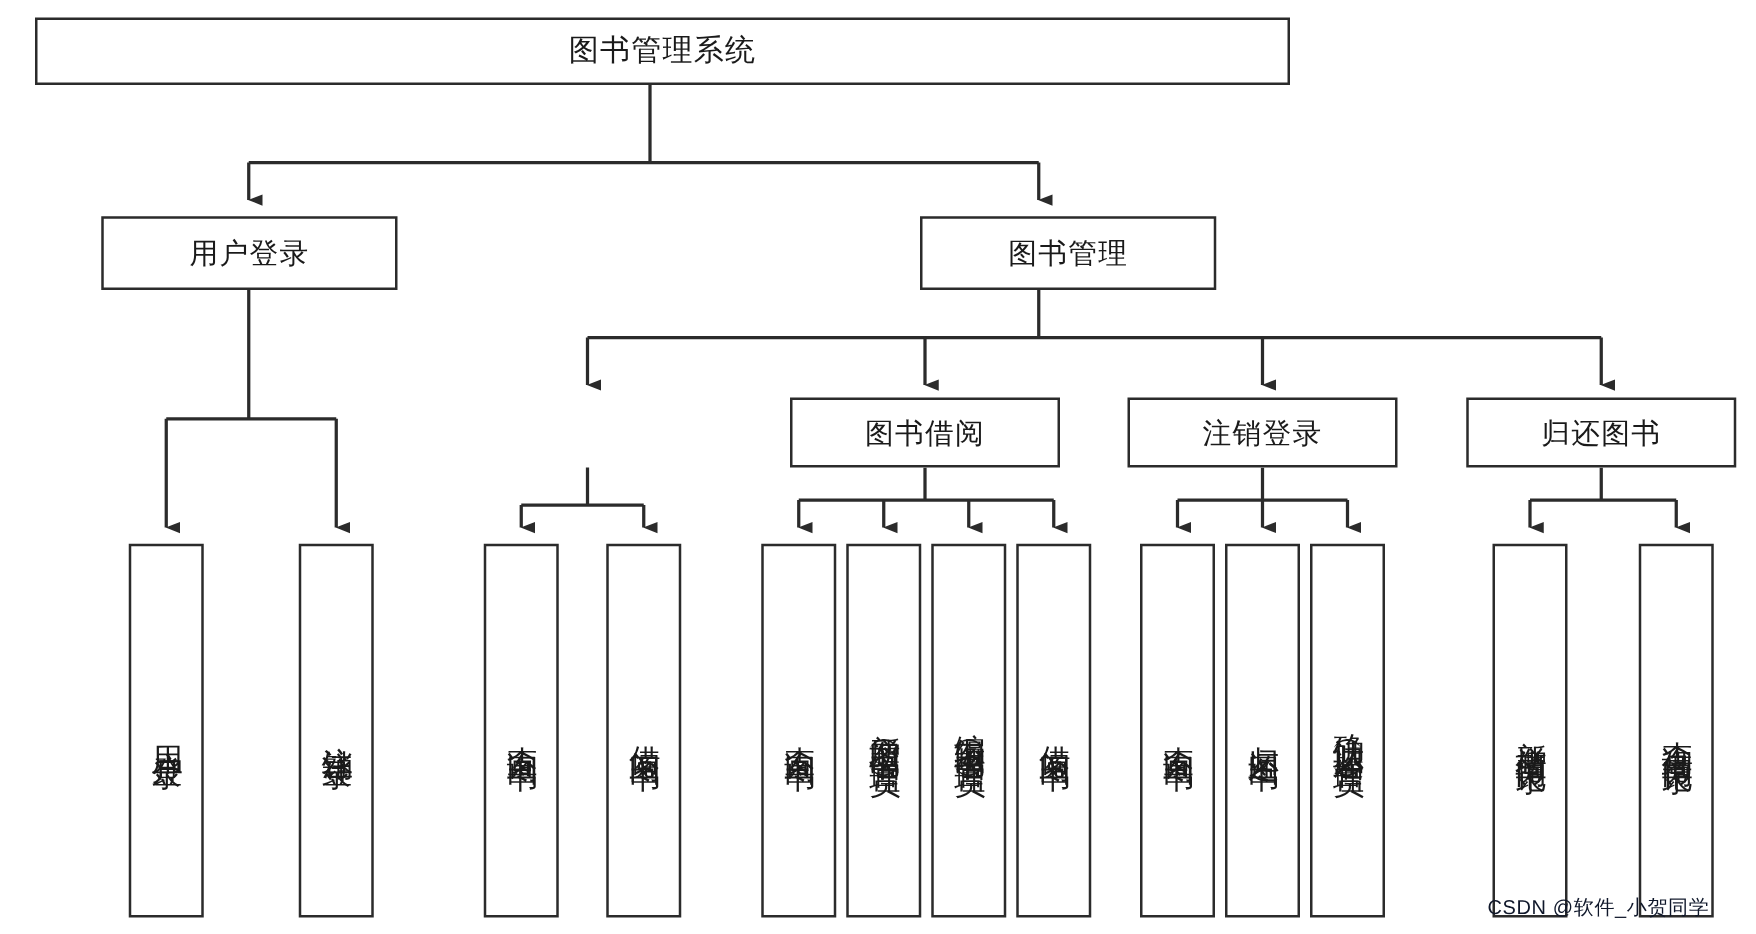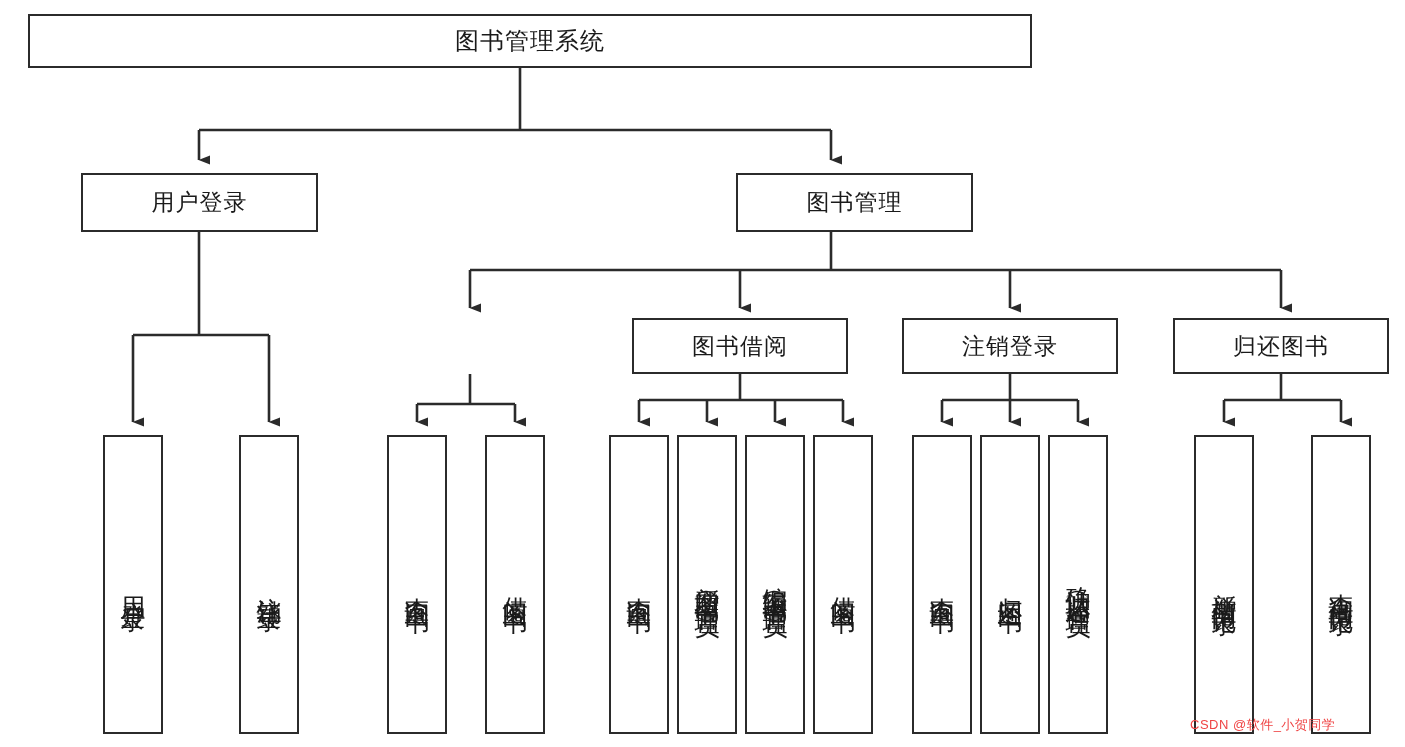--- a/index.html
+++ b/index.html
@@ -50,22 +50,22 @@
   }
   .node.vertical .node-label {
     writing-mode: vertical-rl;
     text-orientation: upright;
     font-size: 25px;
     letter-spacing: 4px;
   }
   .node.root .node-label { font-size: 24px; }
   .watermark {
     position: absolute;
-    color: #ef4444;
-    font-size: 13px;
+    color: #0f172a;
+    font-size: 16px;
     white-space: nowrap;
     letter-spacing: 0.5px;
     pointer-events: none;
   }
 </style>
 </head>
 <body>
 
 <div id="diagram-root">
 

